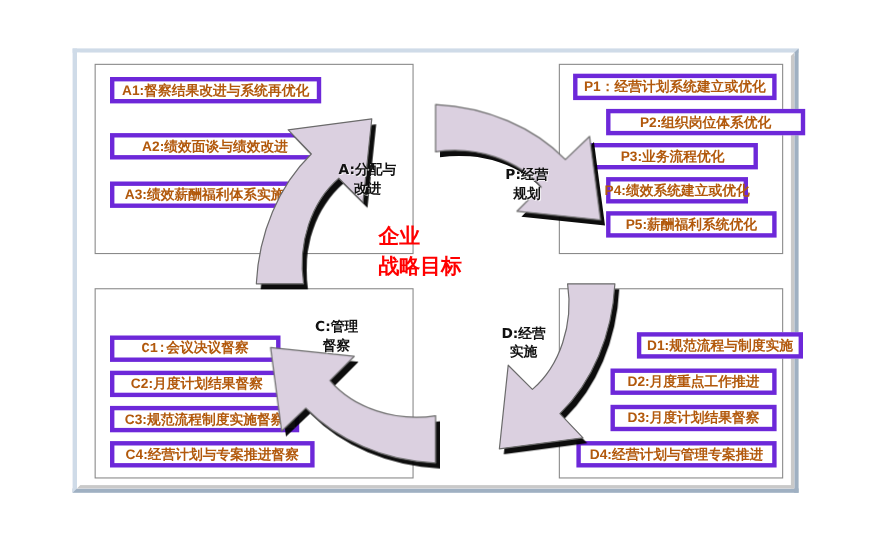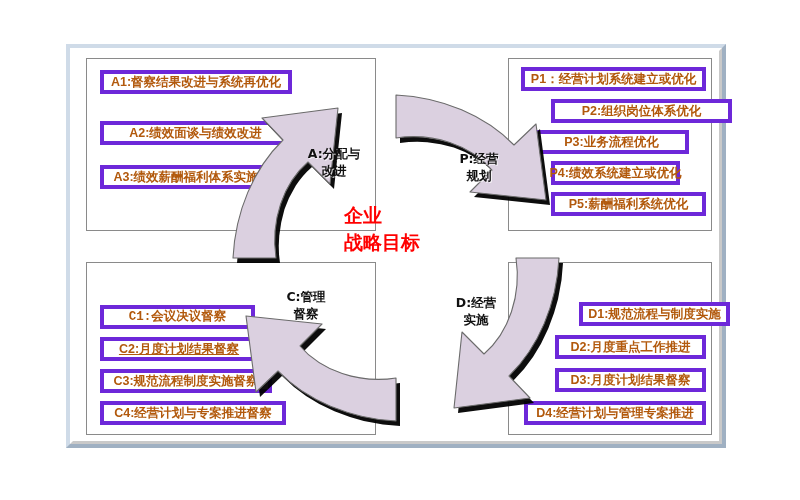--- a/index.html
+++ b/index.html
@@ -100,21 +100,21 @@
 
   <div class="panel" id="panel-p"></div>
   <div class="item" style="left:521px;top:67px;width:185px;">P1：经营计划系统建立或优化</div>
   <div class="item" style="left:551px;top:99px;width:181px;">P2:组织岗位体系优化</div>
   <div class="item" style="left:534px;top:130px;width:155px;">P3:业务流程优化</div>
   <div class="item" style="left:551px;top:161px;width:129px;">P4:绩效系统建立或优化</div>
   <div class="item" style="left:551px;top:192px;width:155px;">P5:薪酬福利系统优化</div>
 
   <div class="panel" id="panel-c"></div>
   <div class="item" style="left:100px;top:305px;width:155px;font-family:Liberation Mono, monospace;">C1:会议决议督察</div>
-  <div class="item" style="left:100px;top:337px;width:158px;text-decoration:underline;">C2:月度计划结果督察</div>
+  <div class="item" style="left:100px;top:337px;width:158px;">C2:月度计划结果督察</div>
   <div class="item" style="left:100px;top:369px;width:172px;">C3:规范流程制度实施督察</div>
   <div class="item" style="left:100px;top:401px;width:186px;">C4:经营计划与专案推进督察</div>
 
   <div class="panel" id="panel-d"></div>
   <div class="item" style="left:555px;top:302px;width:151px;margin-left:24px;">D1:规范流程与制度实施</div>
   <div class="item" style="left:555px;top:335px;width:151px;">D2:月度重点工作推进</div>
   <div class="item" style="left:555px;top:368px;width:151px;">D3:月度计划结果督察</div>
   <div class="item" style="left:524px;top:401px;width:182px;">D4:经营计划与管理专案推进</div>
 
   <div id="ring">

